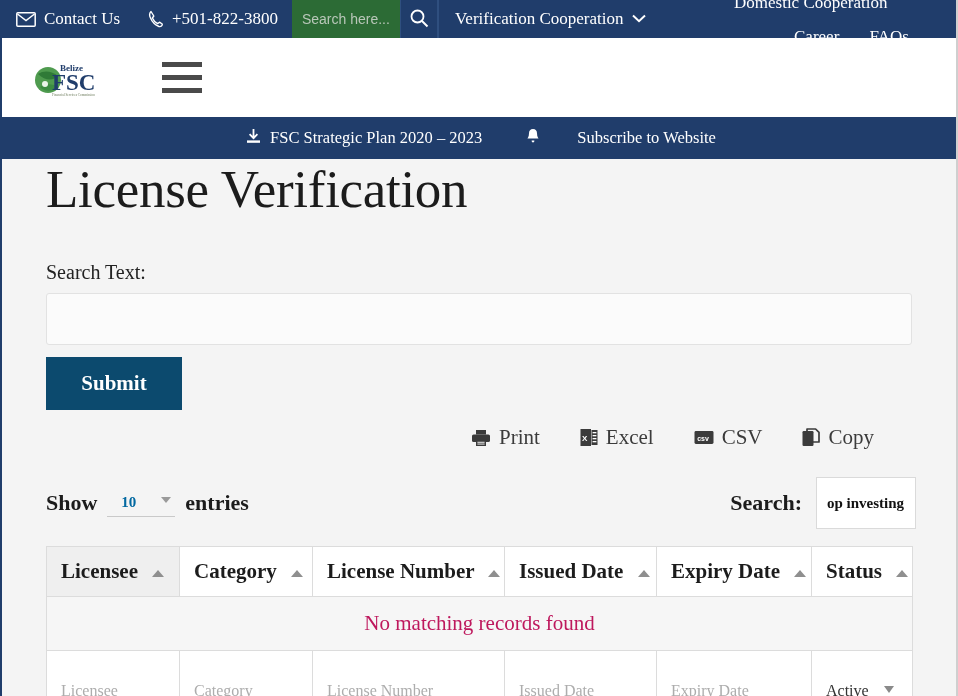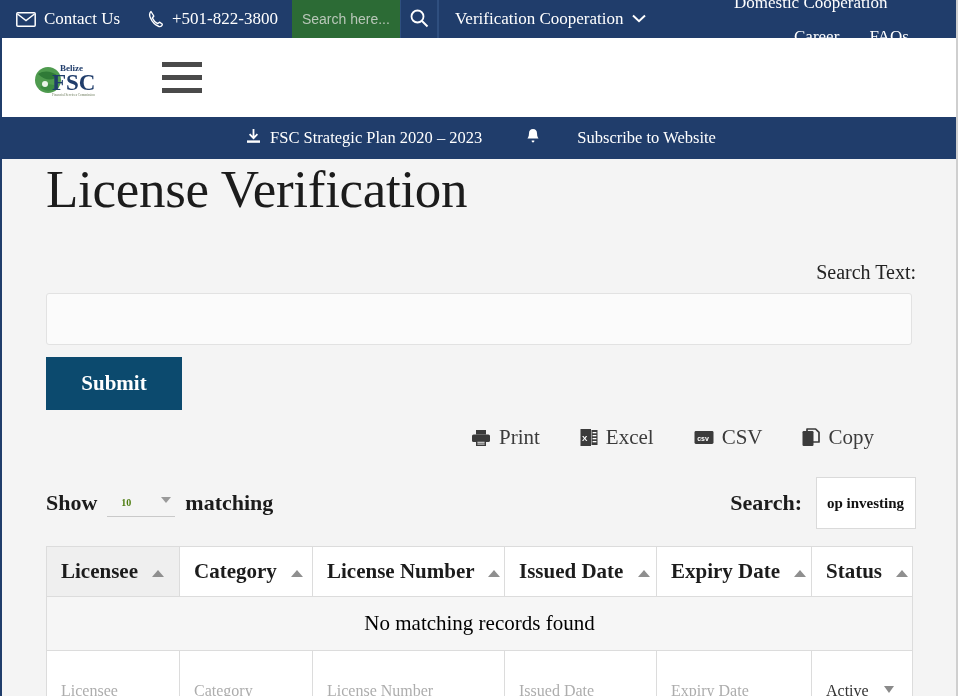--- a/index.html
+++ b/index.html
@@ -104,21 +104,21 @@
   }
   h1.page-title {
     margin: 0; 
     font-size: 53px; font-weight: 400;
     color: #1c1c1c; letter-spacing: -0.3px;
     font-family: "Liberation Serif", serif;
   }
 
   .field-label {
     margin-top: 42px;
-    font-size: 20px; color: #222; text-align: right;
+    font-size: 20px; color: #222;
   }
   .search-text-input {
     display: block;
     width: 866px; height: 52px;
     margin-top: 9px;
     background: #fbfbfb;
     border: 1px solid #e2e2e2;
     border-radius: 3px;
     font-size: 17px;
     padding: 0 12px;
@@ -155,21 +155,21 @@
     display: flex; align-items: center; justify-content: space-between;
     margin-top: 26px;
   }
   .show-entries { display: flex; align-items: center; font-size: 22px; font-weight: bold; color: #1c1c1c; }
   .len-select {
     position: relative;
     margin: 0 10px;
     width: 68px; height: 28px;
     border: none; border-bottom: 1px solid #c9c9c9;
     background: transparent;
-    font-size: 10px; color: #4d7c0f;
+    font-size: 15px; color: #0369a1;
     font-family: "Liberation Serif", serif;
     display: flex; align-items: center;
     padding-left: 14px;
     cursor: pointer;
   }
   .len-select .caret {
     position: absolute; right: 4px; top: 8px;
     width: 0; height: 0;
     border-left: 5px solid transparent;
     border-right: 5px solid transparent;
@@ -213,21 +213,21 @@
     width: 0; height: 0;
     border-left: 6px solid transparent;
     border-right: 6px solid transparent;
     border-bottom: 7px solid #8f8f8f;
     vertical-align: middle;
   }
   table.dt td.empty {
     border: 1px solid #dcdcdc;
     background: #f6f6f6;
     text-align: center;
-    font-size: 21px; color: #000000;
+    font-size: 21px; color: #be185d;
     padding: 14px;
   }
   table.dt tfoot td {
     border: 1px solid #dcdcdc;
     background: #ffffff;
     padding: 22px 14px 12px 14px;
     vertical-align: bottom;
     height: 70px;
   }
   .filter-input {
@@ -411,21 +411,21 @@
     </div>
 
     
     <div class="table-controls">
       <div class="show-entries">
         <span>Show</span>
         <div class="len-select">
           <span>10</span>
           <span class="caret"></span>
         </div>
-        <span>matching</span>
+        <span>entries</span>
       </div>
       <div class="search-group">
         <span class="lbl">Search:</span>
         <input type="text" value="op investing" style="">
       </div>
     </div>
 
     
     <div class="table-wrap">
       <table class="dt">

